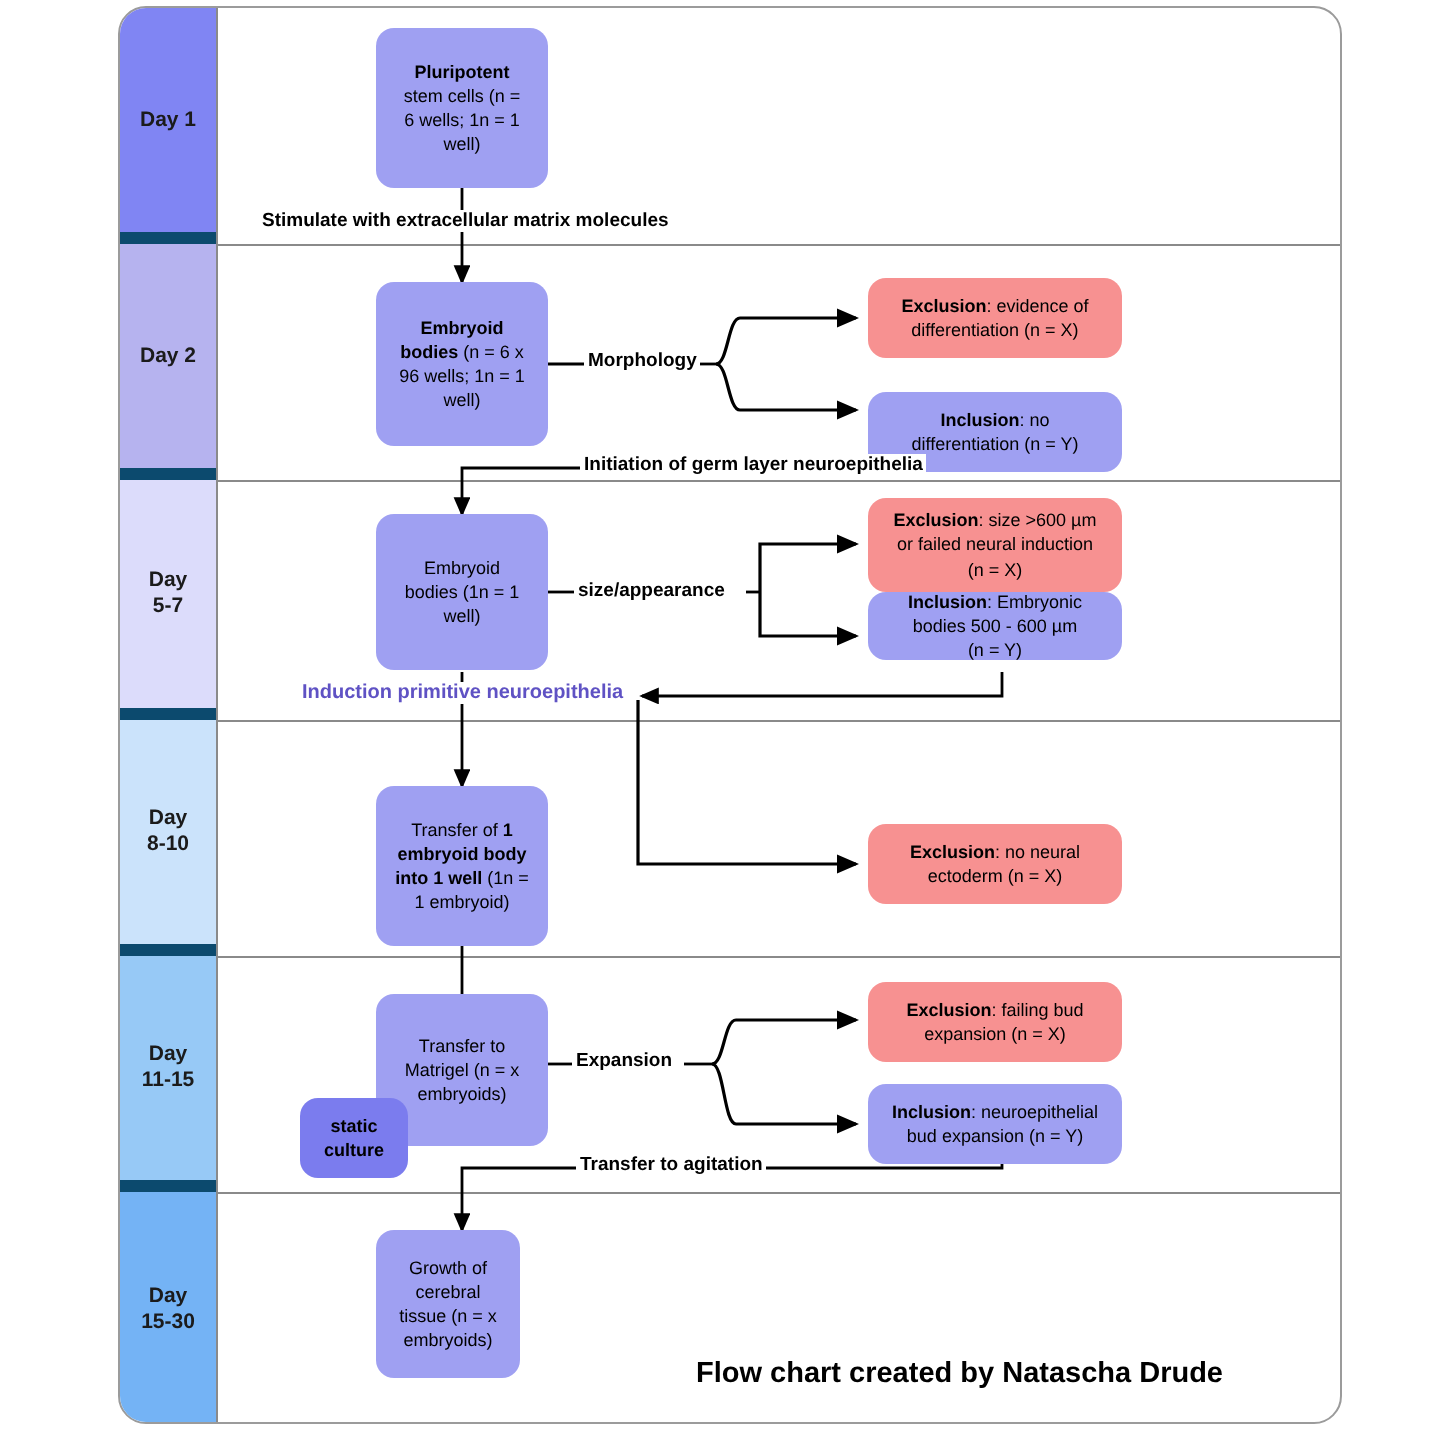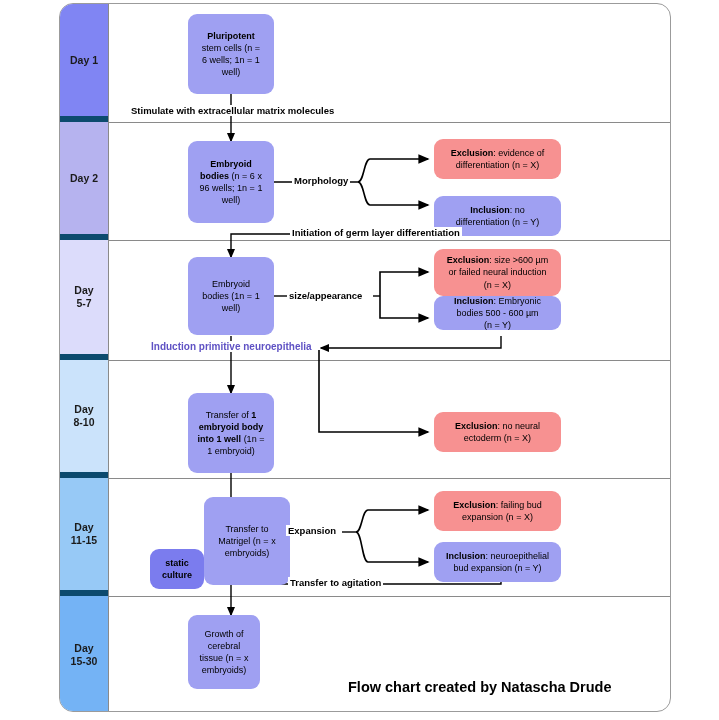--- a/index.html
+++ b/index.html
@@ -203,21 +203,21 @@
       </div>
     </div>
 
     <div class="node purple" style="left:374px;top:192px;width:127px;height:40px;">
       <div>
         <span style="display:block;"><b>Inclusion</b><span>: no</span></span>
         <span style="display:block;">differentiation  (n = Y)</span>
       </div>
     </div>
 
-    <div class="edge-label bold" style="left:230px;top:223px;">Initiation of germ layer differentiation</div>
+    <div class="edge-label bold" style="left:230px;top:223px;">Initiation of germ layer neuroepithelia</div>
 
     <div class="node purple" style="left:128px;top:253px;width:86px;height:78px;">
       <div>
         <span style="display:block;">Embryoid</span>
         <span style="display:block;">bodies  (1n = 1</span>
         <span style="display:block;">well)</span>
       </div>
     </div>
 
     <div class="edge-label bold" style="left:227px;top:286px;">size/appearance</div>
@@ -249,21 +249,21 @@
       </div>
     </div>
 
     <div class="node red" style="left:374px;top:408px;width:127px;height:40px;">
       <div>
         <span style="display:block;"><b>Exclusion</b><span>: no neural</span></span>
         <span style="display:block;">ectoderm  (n = X)</span>
       </div>
     </div>
 
-    <div class="node purple" style="left:144px;top:493px;width:86px;height:88px;">
+    <div class="node purple" style="left:128px;top:493px;width:86px;height:76px;">
       <div>
         <span style="display:block;">Transfer  to</span>
         <span style="display:block;">Matrigel (n = x</span>
         <span style="display:block;">embryoids)</span>
       </div>
     </div>
 
     <div class="node purple-dark" style="left:90px;top:545px;width:54px;height:40px;">
       <div>
         <span style="display:block;font-weight:bold;">static</span>

